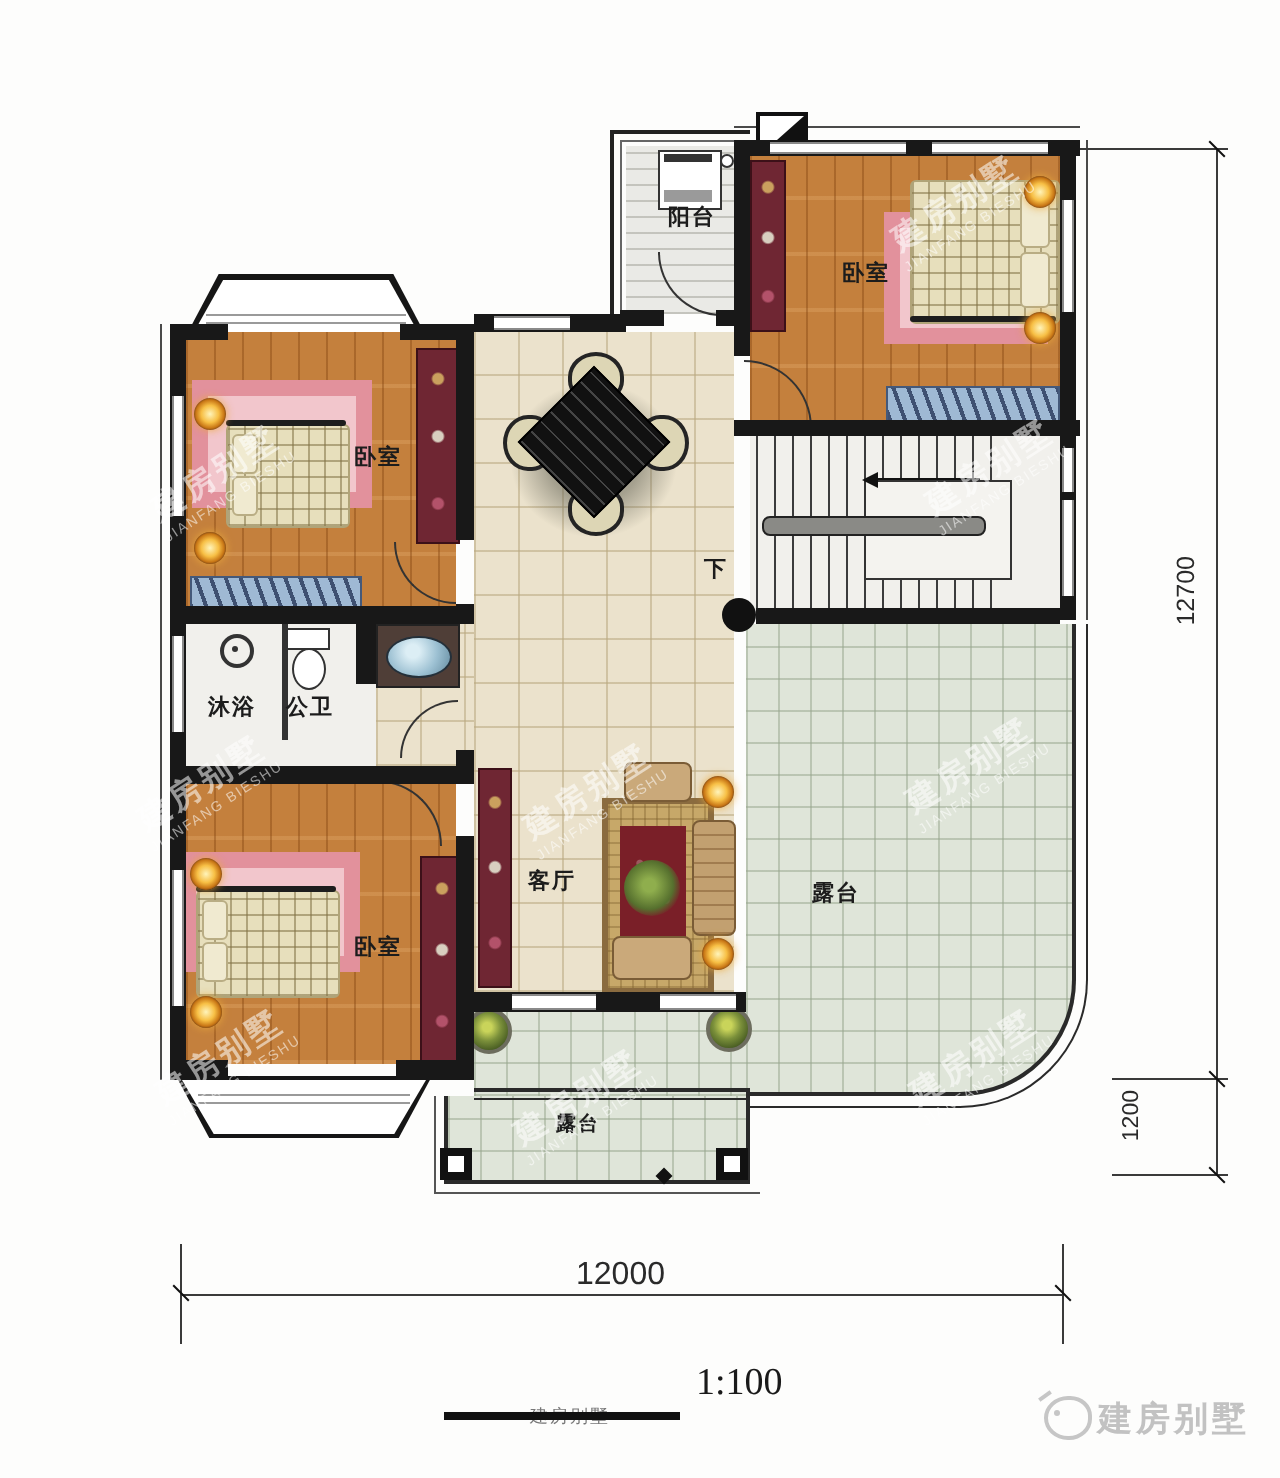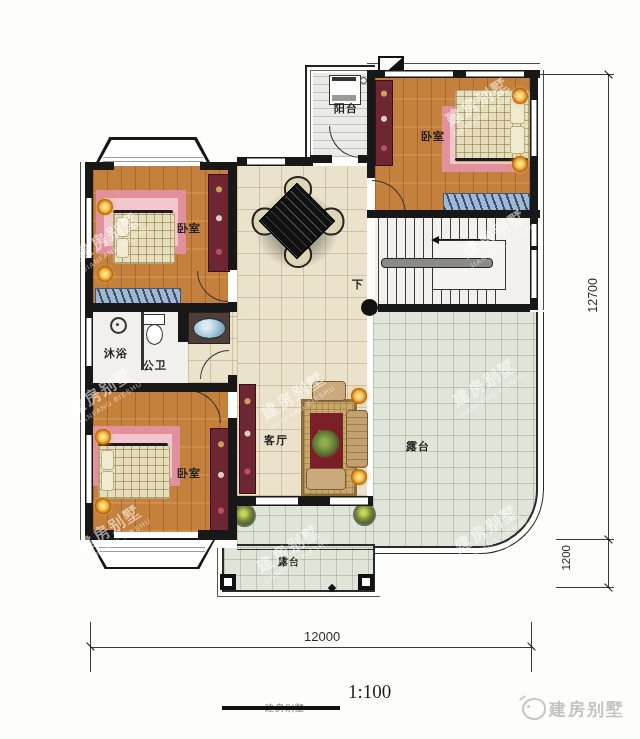--- a/index.html
+++ b/index.html
@@ -148,21 +148,21 @@
 
   <div class="abs" style="left:110px;top:317px;width:13px;height:13px;border:2px solid #333;border-radius:50%;z-index:20;">
     <div class="abs" style="left:4px;top:4px;width:3px;height:3px;background:#333;border-radius:50%;"></div>
   </div>
   <div class="abs" style="left:143px;top:314px;width:20px;height:9px;background:#fff;border:1px solid #333;z-index:20;"></div>
   <div class="abs" style="left:146px;top:324px;width:15px;height:19px;background:#fff;border:1px solid #333;border-radius:50%;z-index:20;"></div>
   <div class="abs" style="left:188px;top:312px;width:40px;height:30px;background:#4f3e37;border:1px solid #222;z-index:20;">
     <div class="abs" style="left:4px;top:5px;width:31px;height:19px;border-radius:50%;border:1px solid #24303a;background:radial-gradient(circle at 40% 35%,#dceef5 15%,#9cc0d2 55%,#6e94a8 90%);"></div>
   </div>
   <div class="lbl" style="left:104px;top:346px;">沐浴</div>
-  <div class="lbl" style="left:143px;top:346px;margin-top:12px;">公卫</div>
+  <div class="lbl" style="left:143px;top:346px;">公卫</div>
   <div class="arc" style="left:200px;top:350px;width:28px;height:28px;border-top:1px solid #333;border-left:1px solid #333;border-top-left-radius:100%;"></div>
 
   <div class="carpet" style="left:90px;top:426px;width:90px;height:60px;"></div>
   <div class="carpet-in" style="left:98px;top:434px;width:74px;height:44px;"></div>
   <div class="quilt" style="left:98px;top:445px;width:70px;height:52px;"></div>
   <div class="blanket" style="left:98px;top:443px;width:70px;height:3px;"></div>
   <div class="pillow" style="left:101px;top:450px;width:11px;height:18px;"></div>
   <div class="pillow" style="left:101px;top:471px;width:11px;height:18px;"></div>
   <div class="lamp" style="left:95px;top:429px;"></div>
   <div class="lamp" style="left:95px;top:498px;"></div>
@@ -230,21 +230,21 @@
   <div class="slash" style="left:603px;top:539px;"></div>
   <div class="slash" style="left:603px;top:587px;"></div>
   <div class="dim" style="left:586px;top:278px;writing-mode:vertical-rl;transform:rotate(180deg);font-size:12.5px;">12700</div>
   <div class="dim" style="left:560px;top:545px;writing-mode:vertical-rl;transform:rotate(180deg);font-size:11.5px;">1200</div>
 
   <div class="dimline" style="left:90px;top:647px;width:441px;height:1px;"></div>
   <div class="dimline" style="left:90px;top:622px;width:1px;height:50px;"></div>
   <div class="dimline" style="left:531px;top:622px;width:1px;height:50px;"></div>
   <div class="slash" style="left:85px;top:646px;"></div>
   <div class="slash" style="left:526px;top:646px;"></div>
-  <div class="dim" style="left:304px;top:629px;font-size:13px;">12000</div>
+  <div class="dim" style="left:288px;top:629px;font-size:16px;">12000</div>
 
   <div class="abs" style="left:348px;top:681px;z-index:50;font-size:19px;font-family:'Liberation Serif','DejaVu Serif',serif;color:#1a1a1a;">1:100</div>
   <div class="abs" style="left:265px;top:702px;z-index:49;font-size:9px;color:#777;letter-spacing:1px;">建房别墅</div>
   <div class="abs" style="left:222px;top:706px;width:118px;height:4px;background:#111;z-index:50;"></div>
 
   <div class="abs" style="left:522px;top:698px;width:20px;height:18px;border:2px solid #c6c6c6;border-radius:50% 45% 48% 50%;z-index:50;">
     <div class="abs" style="left:3px;top:5px;width:3px;height:3px;background:#c6c6c6;border-radius:50%;"></div>
     <div class="abs" style="left:-5px;top:-3px;width:7px;height:2px;background:#c6c6c6;transform:rotate(-35deg);"></div>
   </div>
   <div class="abs" style="left:549px;top:698px;z-index:50;font-size:17px;font-weight:600;letter-spacing:2px;color:#c2c2c2;">建房别墅</div>

